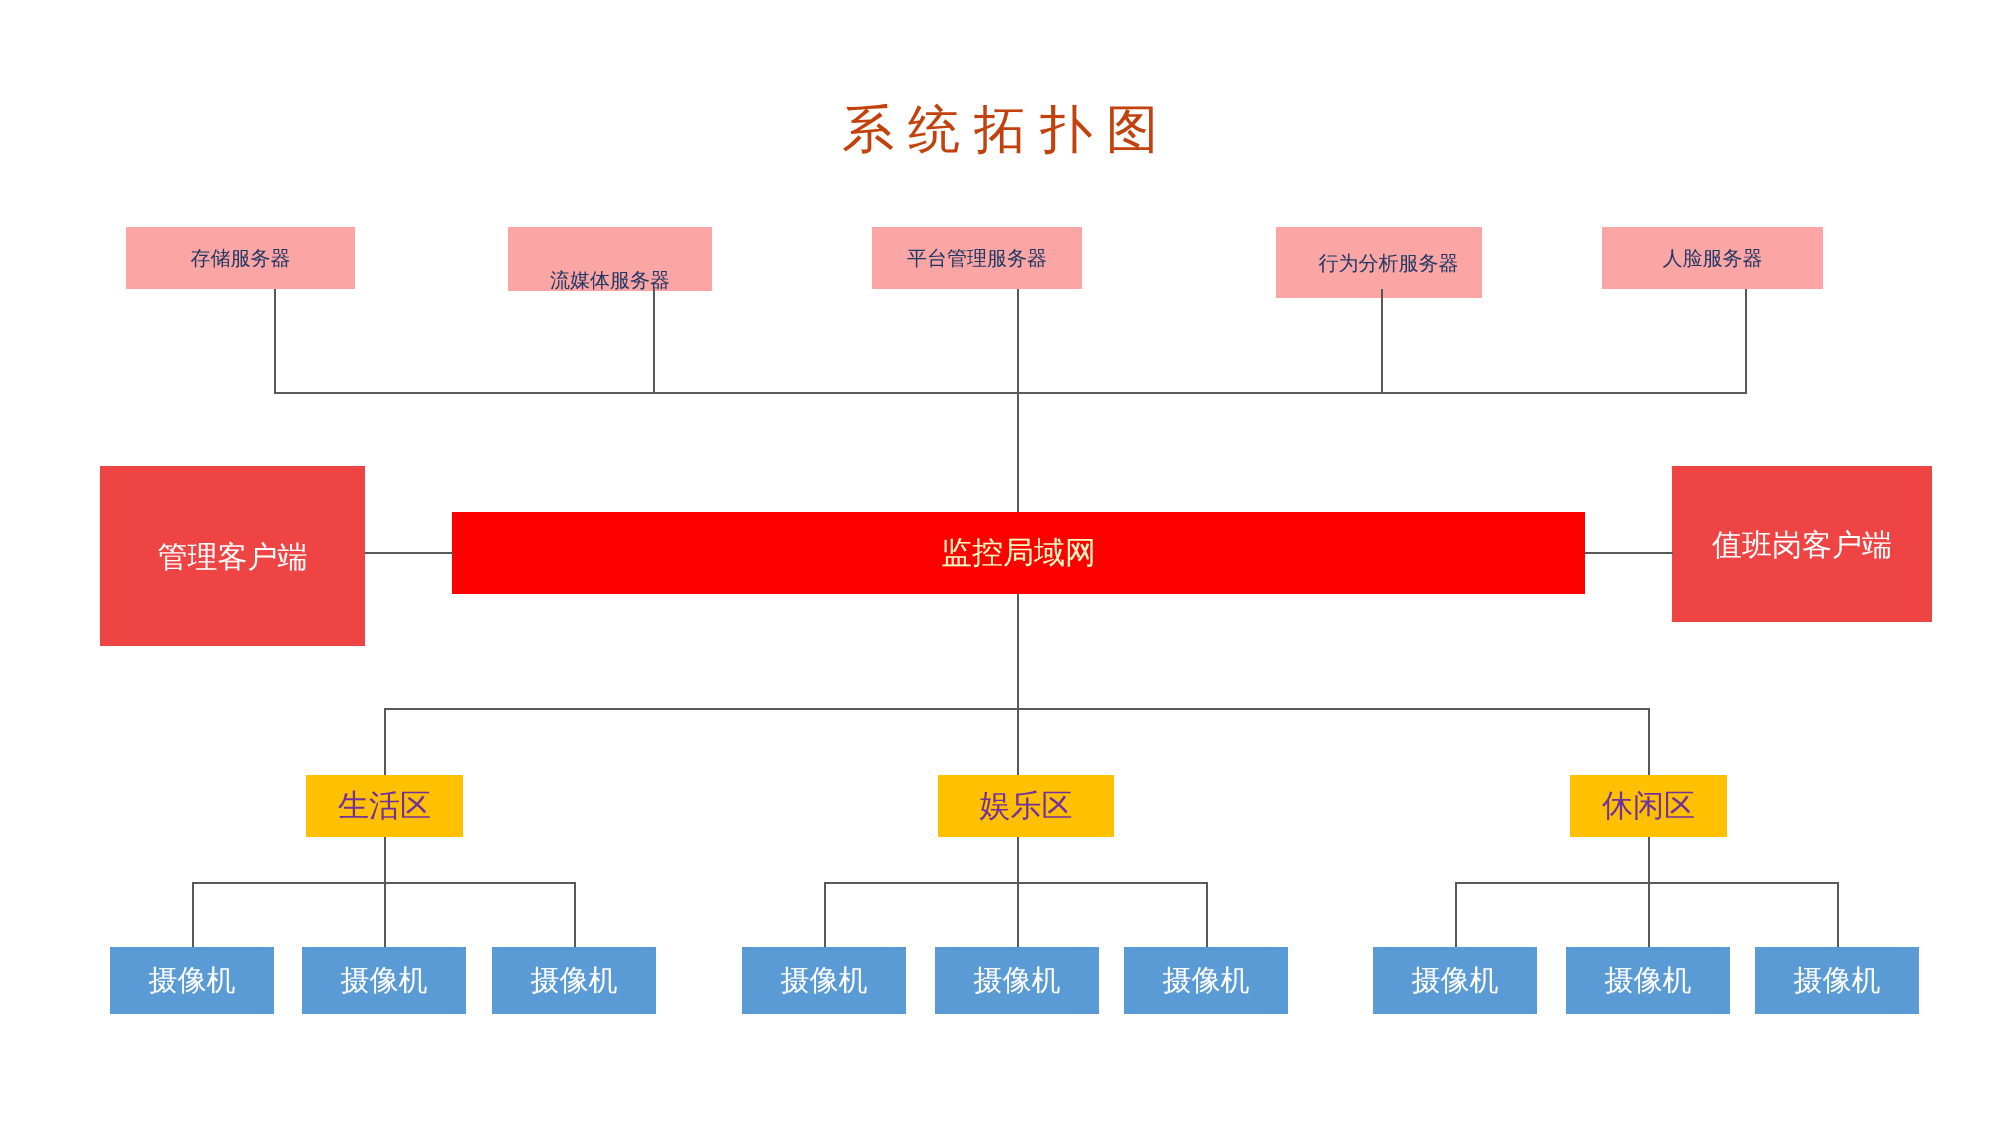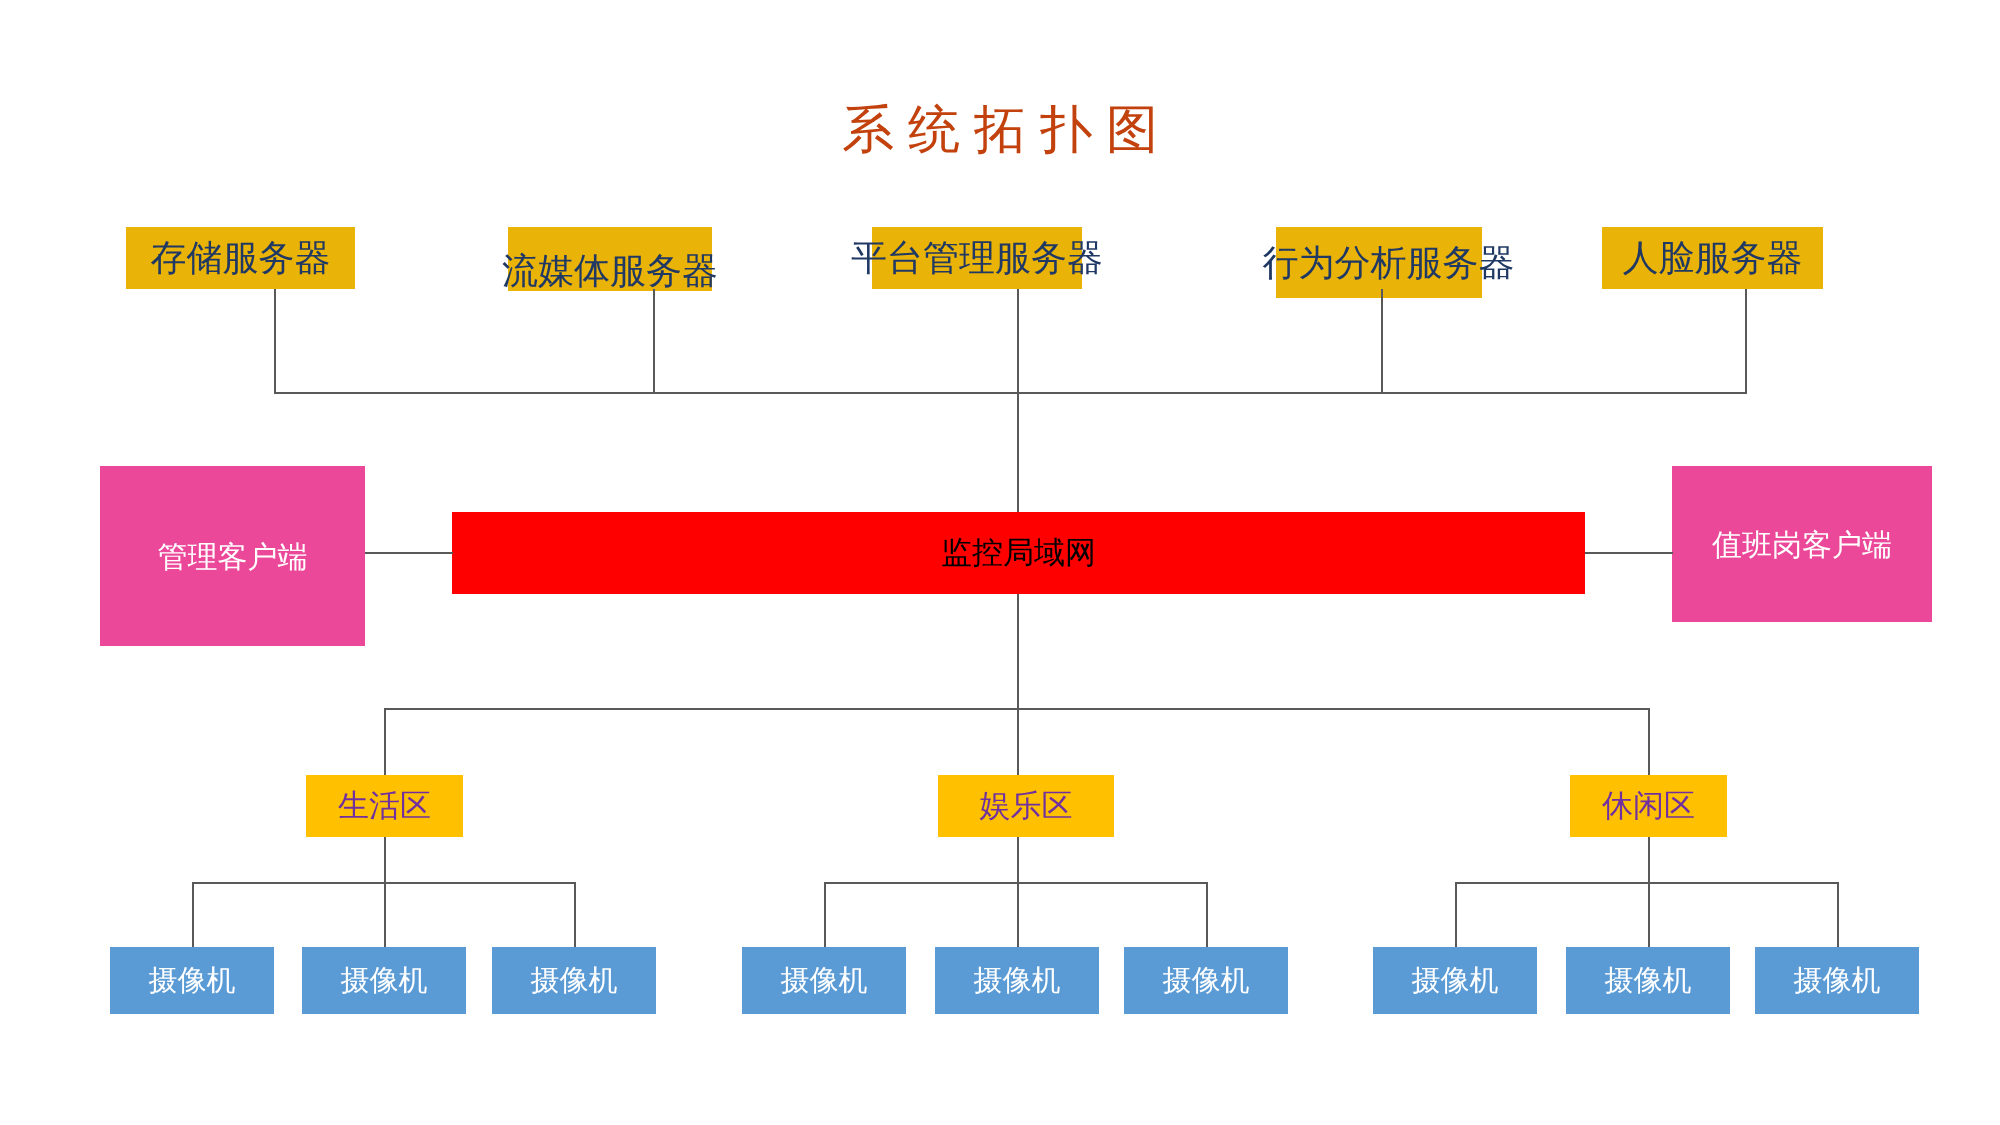--- a/index.html
+++ b/index.html
@@ -34,32 +34,32 @@
     position: absolute;
     box-sizing: border-box;
     display: flex;
     align-items: center;
     justify-content: center;
     text-align: center;
     line-height: 1.1;
     white-space: nowrap;
   }
   .server {
-    background: #eab308;
+    background: #fca5a5;
     color: #1F3864;
-    font-size: 36px;
+    font-size: 20px;
   }
   .client {
-    background: #ec4899;
+    background: #ef4444;
     color: #FFFFFF;
     font-size: 30px;
   }
   .lan {
     background: #FF0000;
-    color: #000000;
+    color: #fef9c3;
     font-size: 31px;
   }
   .zone {
     background: #FFC000;
     color: #7030A0;
     font-size: 31px;
   }
   .camera {
     background: #5B9BD5;
     color: #FFFFFF;

